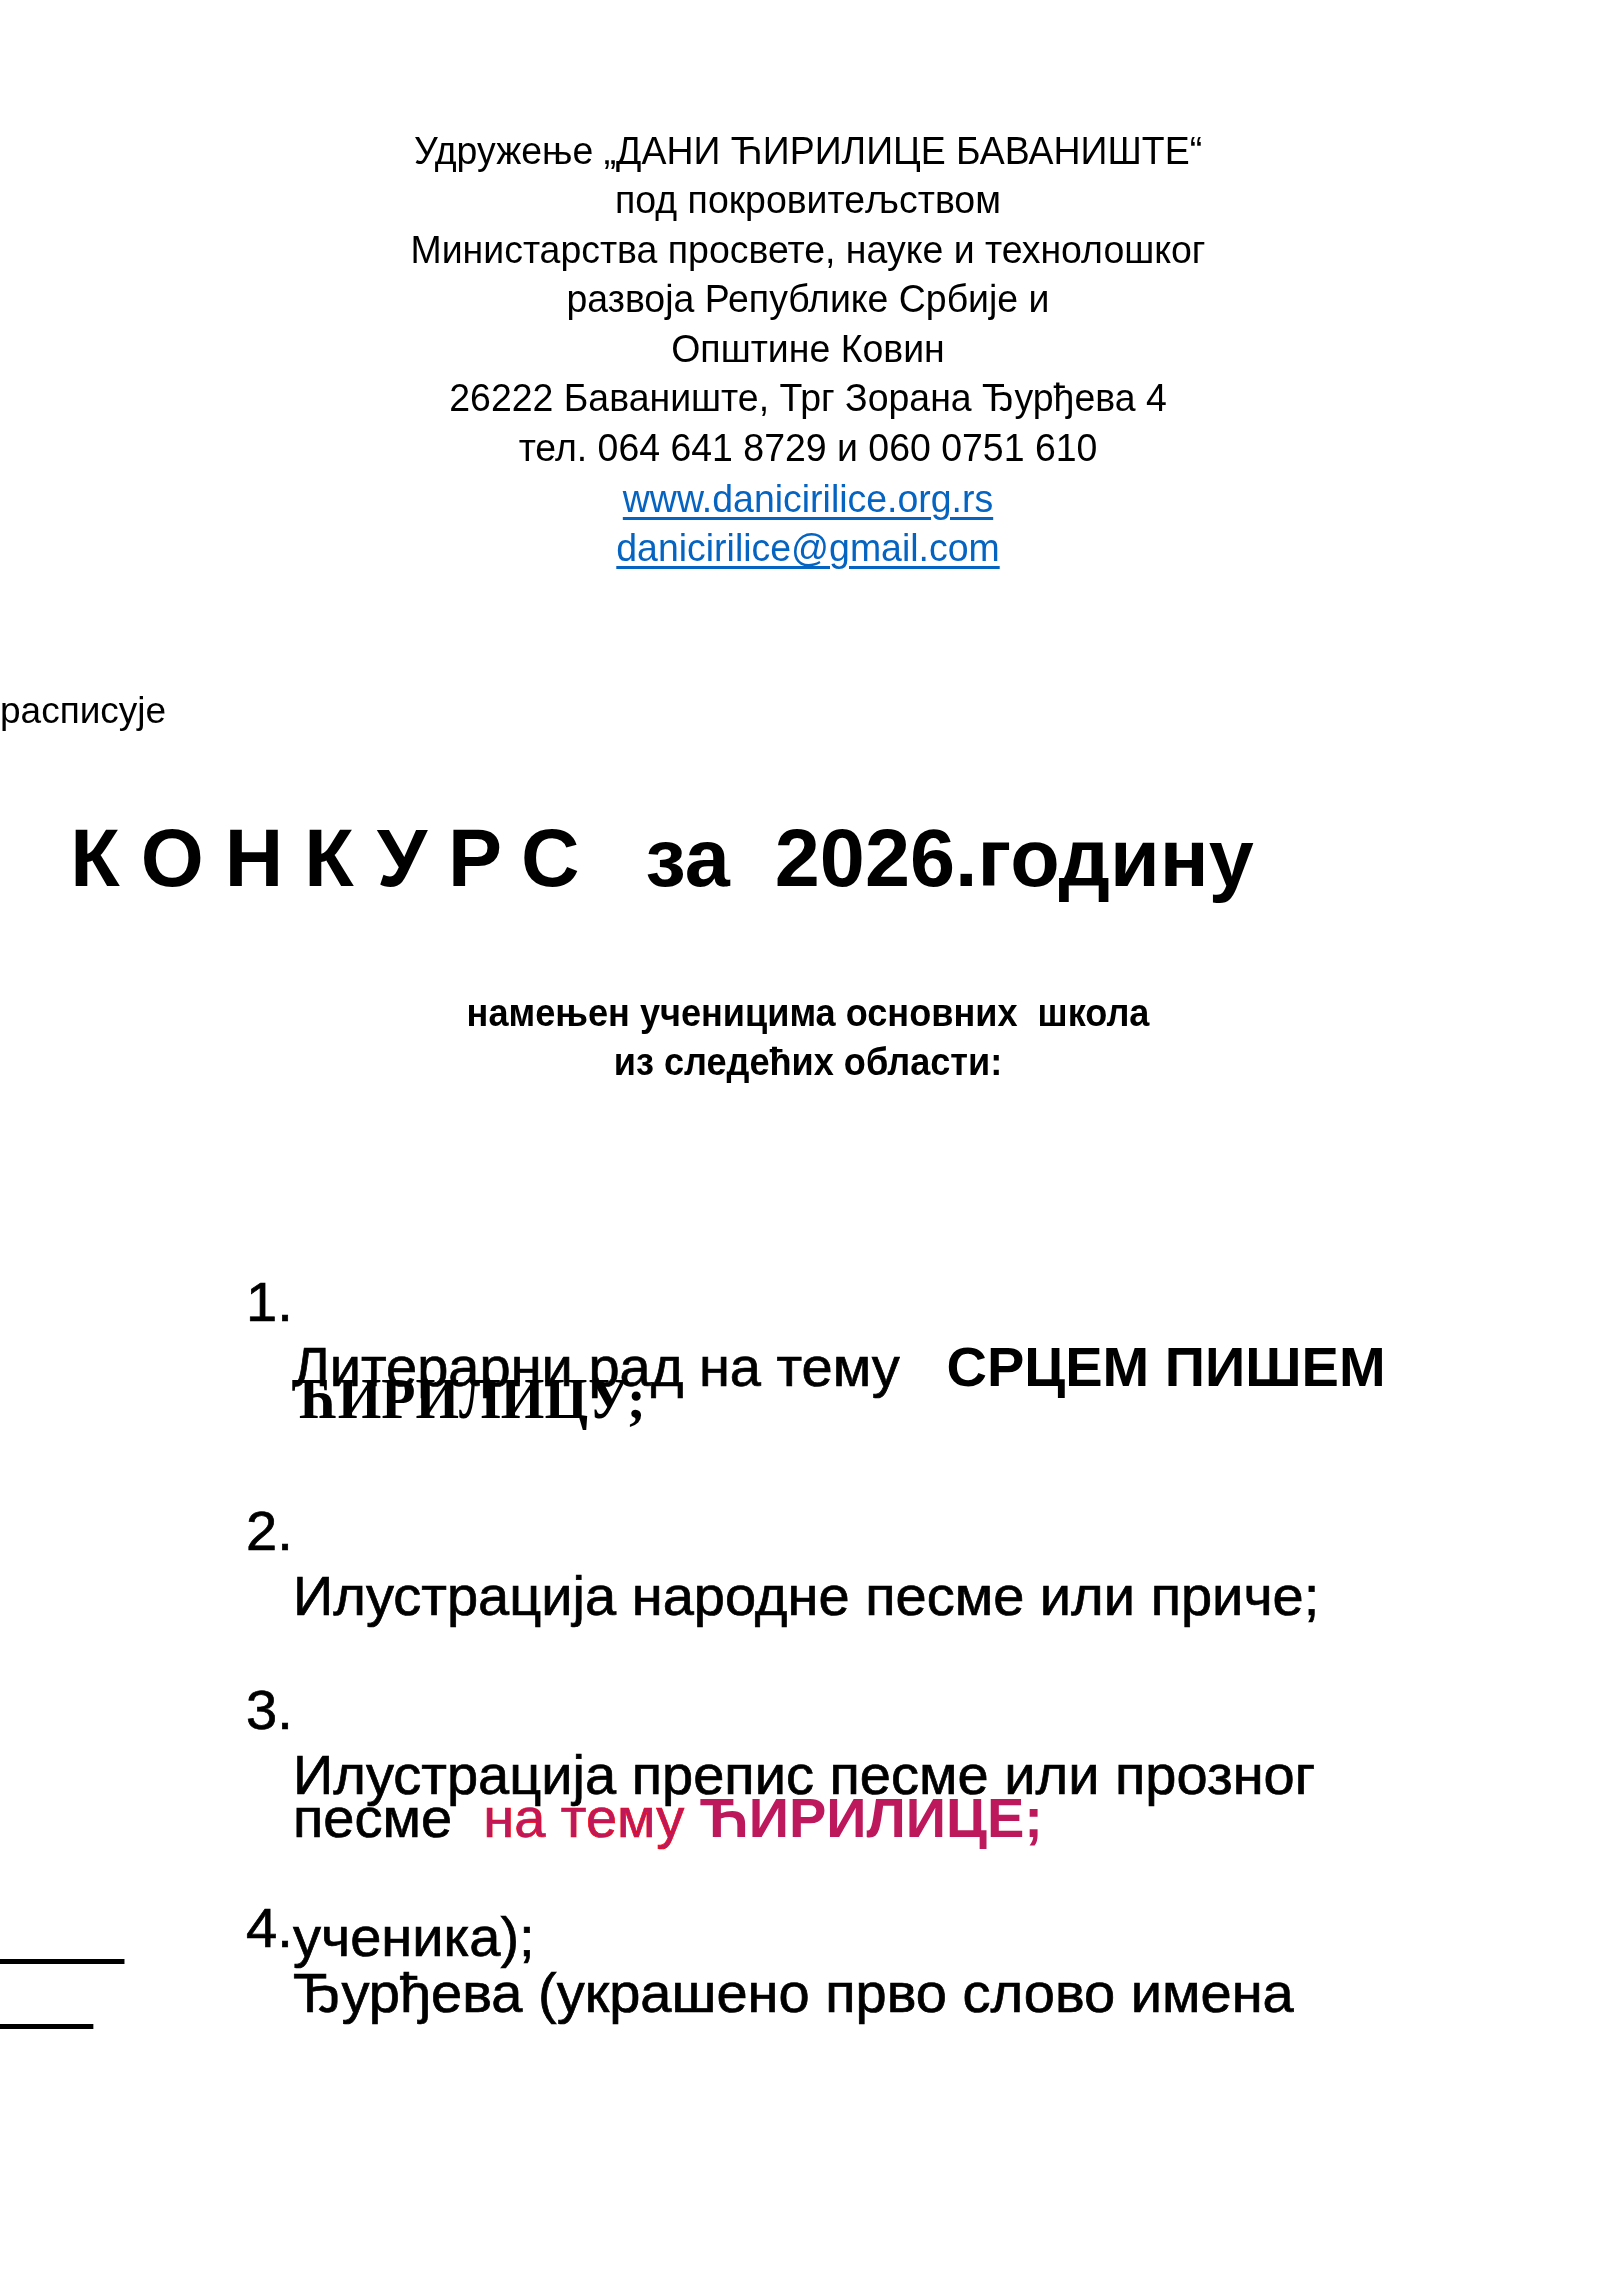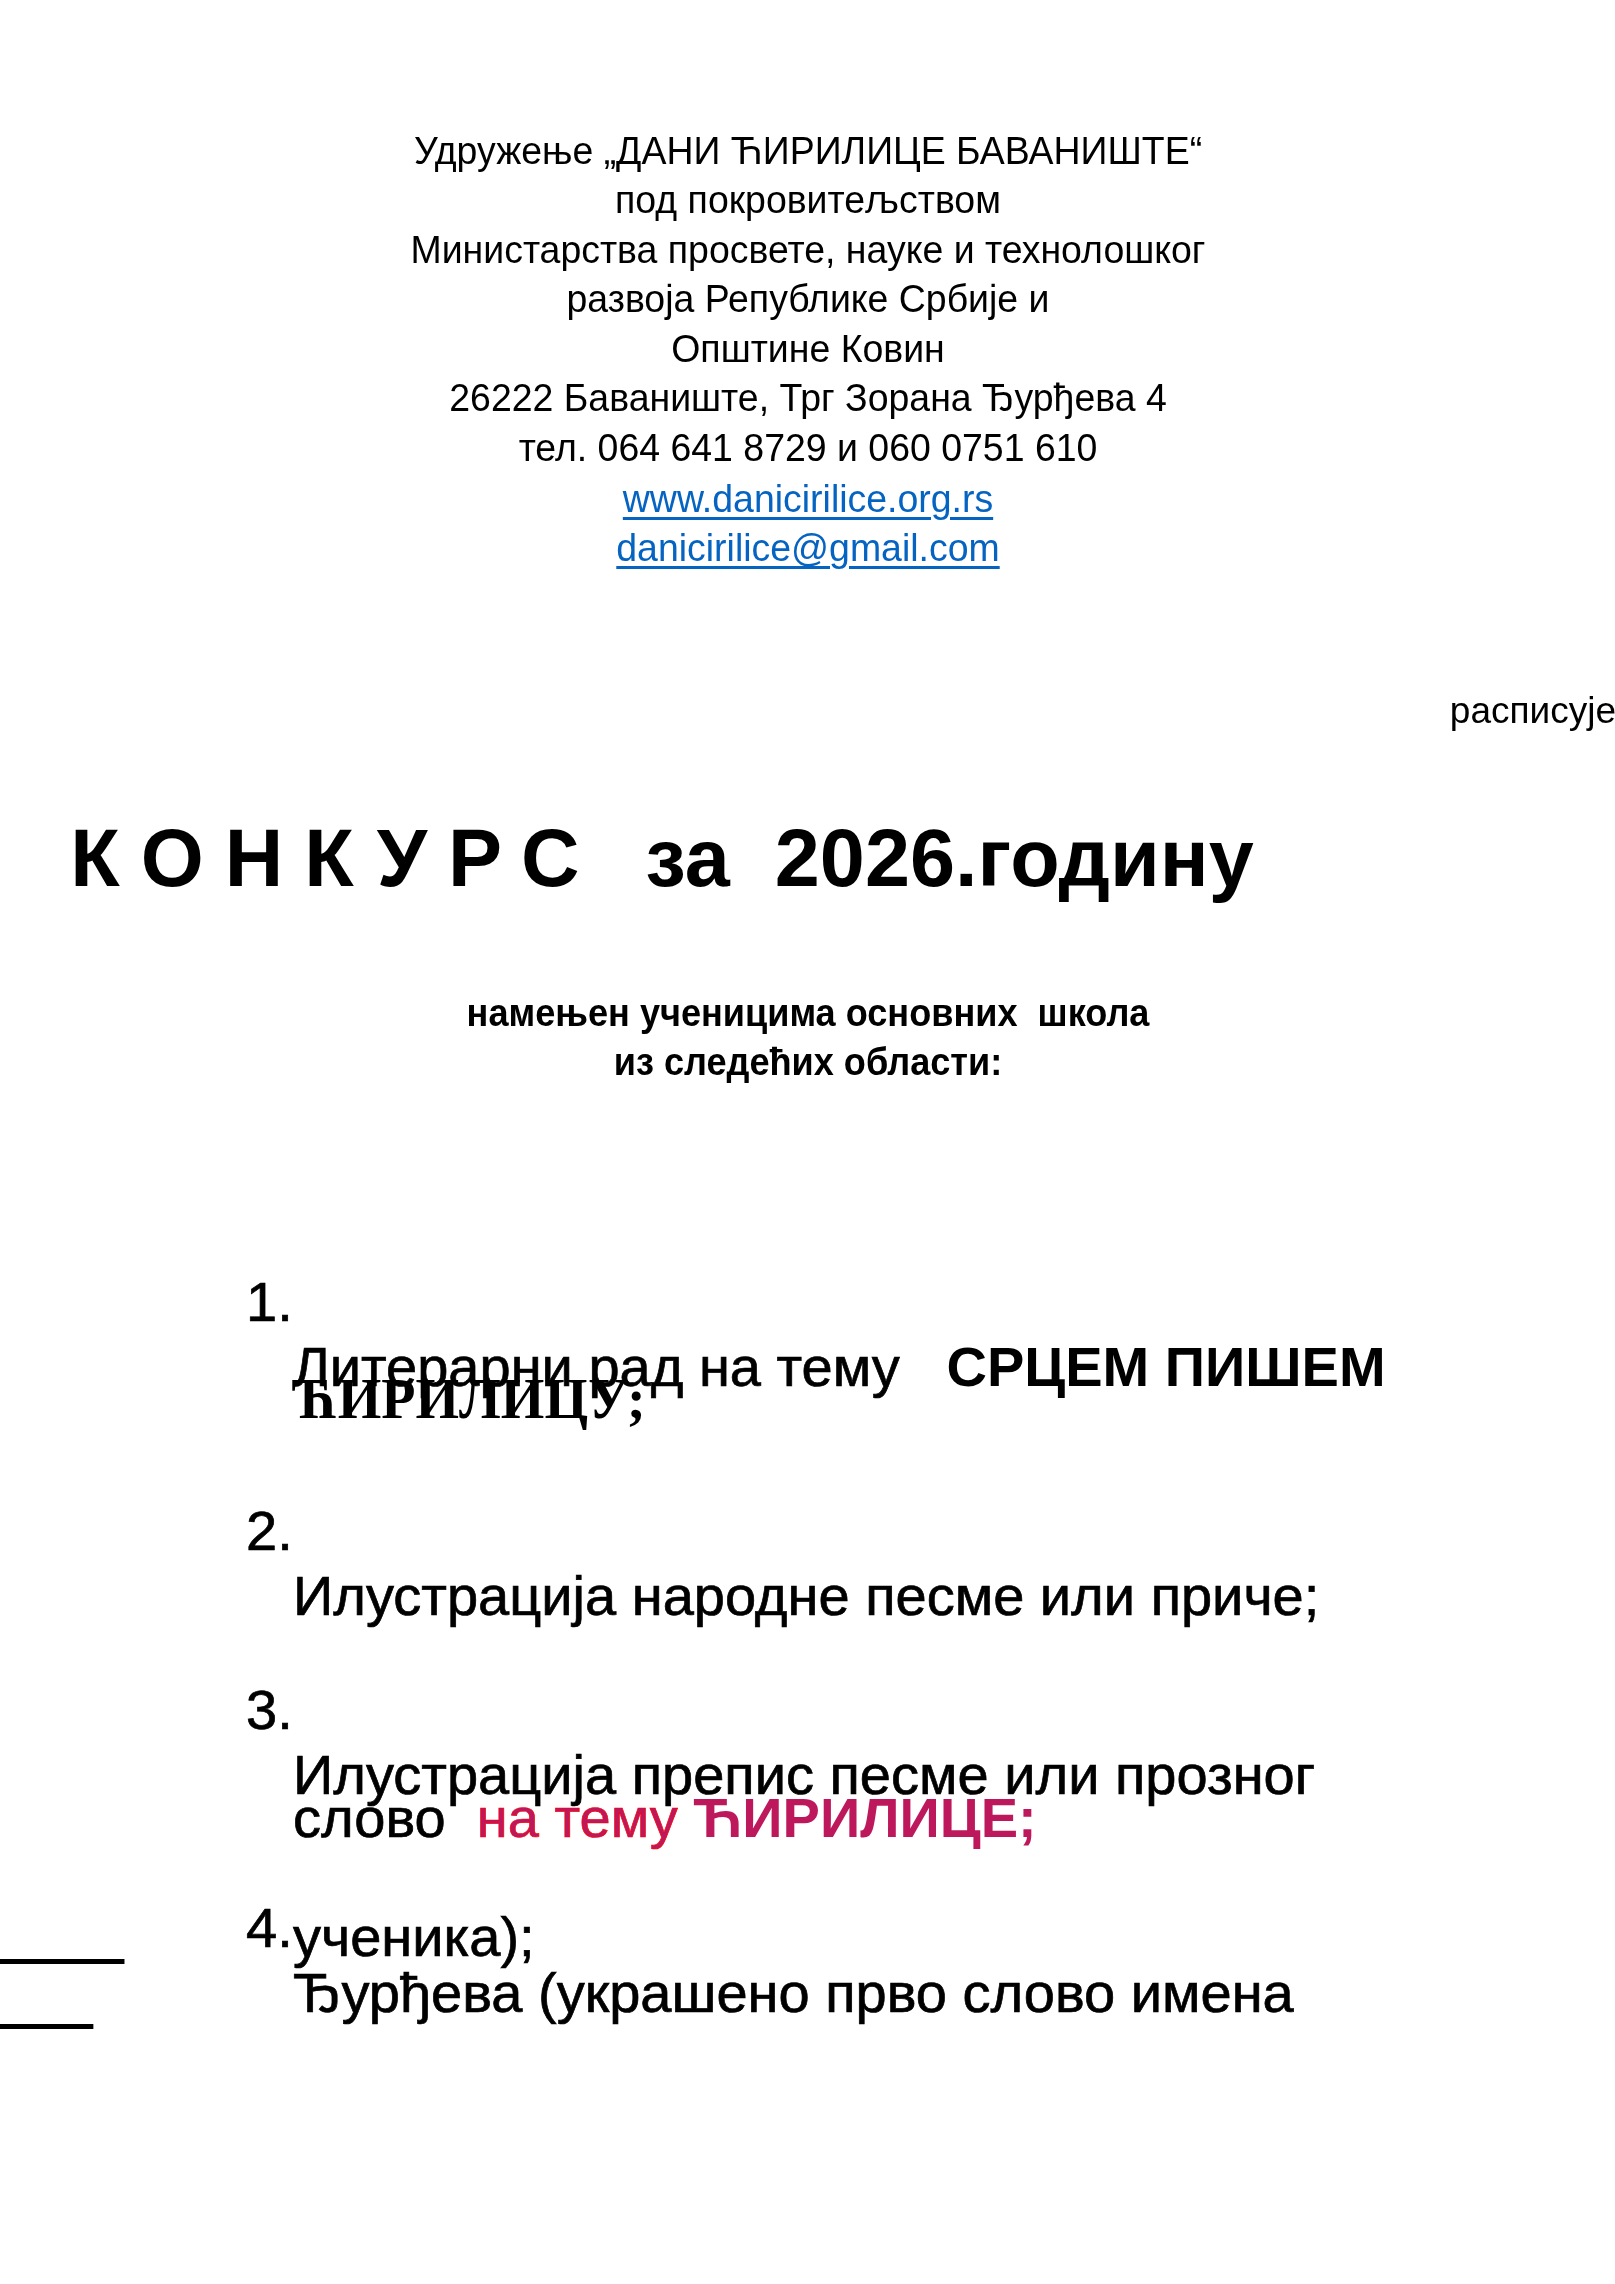--- a/index.html
+++ b/index.html
@@ -39,21 +39,21 @@
   .link {
     color: #0563C1;
     text-decoration: underline;
     text-decoration-thickness: 2.6px;
     text-underline-offset: 5.2px;
     transform: none;
   }
   .raspisuje {
     position: absolute;
     left: 0; width: 1616px;
-    text-align: right;
+    text-align: left;
     top: 686px;
     font-size: 37px;
     line-height: 50px;
     font-weight: 400;
   }
   .title {
     position: absolute;
     left: 0; width: 1324px;
     text-align: center;
     top: 813px;
@@ -141,21 +141,21 @@
         <span class="item-text">Илустрација народне песме или приче;</span>
       </div>
     </div>
 
     <div>
       <div class="item-line" style="top:1612px;left:0;">
         <span class="item-num">3.</span>
         <span class="item-text">Илустрација препис песме или прозног</span>
       </div>
       <div class="item-line" style="top:1720px;left:0;">
-        <span class="item-text"><span>слово  </span><span class="red">на тему </span><span class="red bold">ЋИРИЛИЦЕ;</span></span>
+        <span class="item-text"><span>песме  </span><span class="red">на тему </span><span class="red bold">ЋИРИЛИЦЕ;</span></span>
       </div>
     </div>
 
     <div>
       <div class="item-line" style="top:1830px;left:0;">
         <span class="item-num">4.</span>
         <span class="item-text">Ђурђева (украшено прво слово имена</span>
       </div>
       <div class="item-line" style="top:1839px;left:0;text-decoration:underline;">
         <span class="item-text">ученика);</span>

